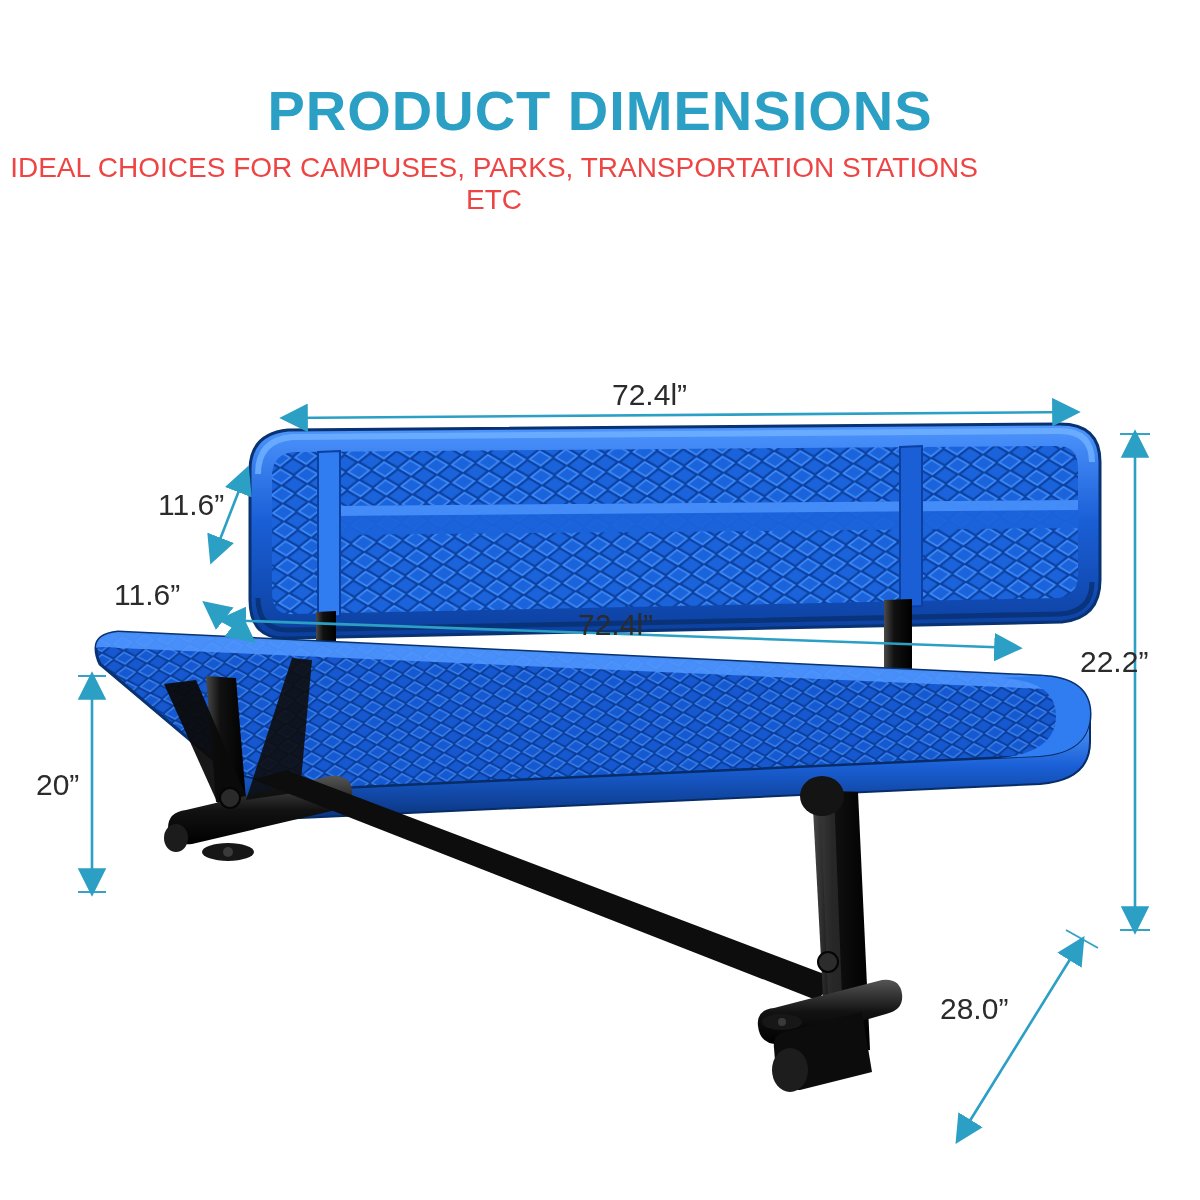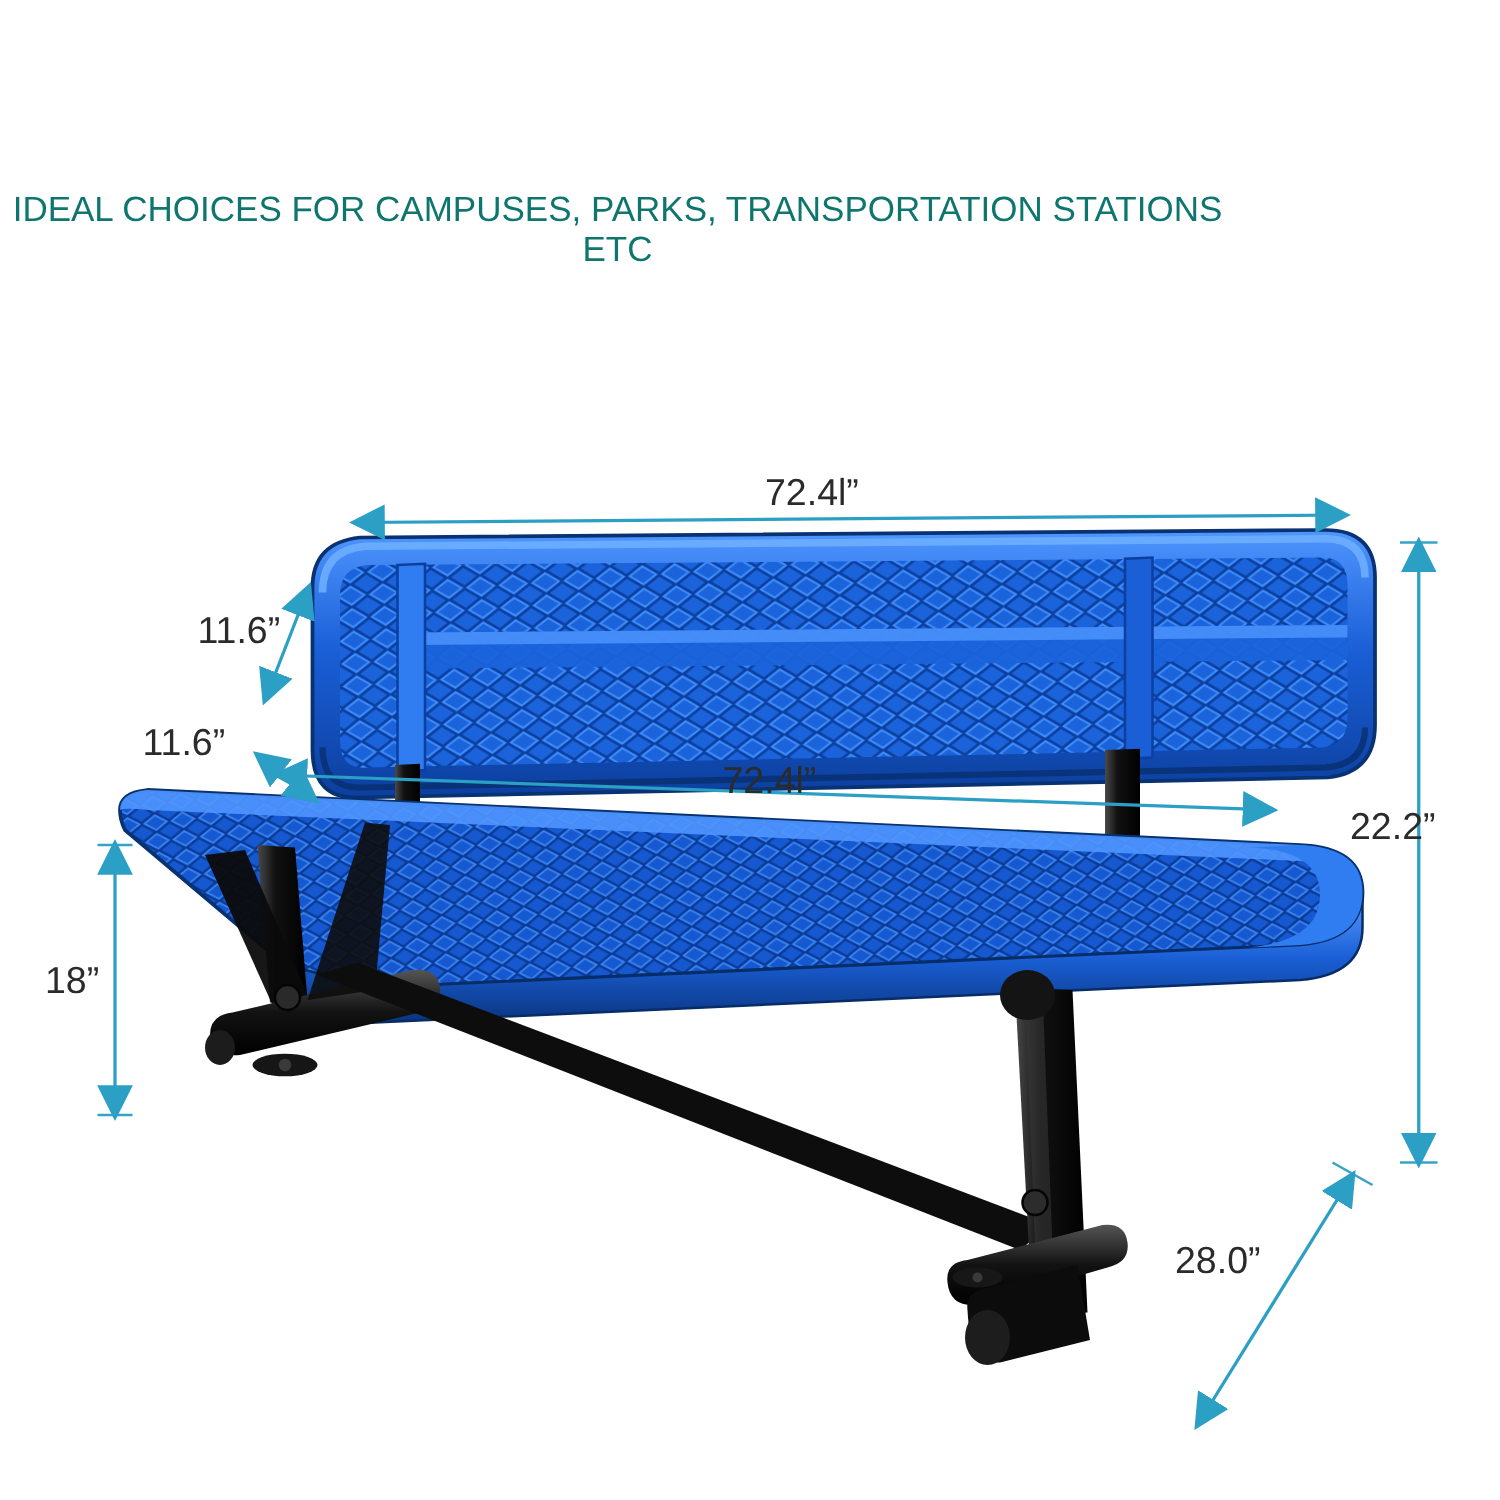--- a/index.html
+++ b/index.html
@@ -23,34 +23,35 @@
     color:#2b9fc4;
     line-height:1.05;
   }
   .hdr-sub{
     position:absolute;
     left:0;top:152px;width:988px;
     text-align:center;
     font-size:28px;
     font-weight:normal;
     letter-spacing:0px;
-    color:#0f766e;
+    color:#ef4444;
   }
   .dim-label{
     position:absolute;
     color:#2b2b2b;
     font-size:30px;
     white-space:nowrap;
   }
 </style>
 </head>
 <body>
 
 <div id="stage">
 
+  <div class="hdr-title">PRODUCT DIMENSIONS</div>
   <div class="hdr-sub">IDEAL CHOICES FOR CAMPUSES, PARKS, TRANSPORTATION STATIONS ETC</div>
 
   <svg id="art" viewBox="0 0 1200 1200">
     <defs>
       <pattern id="meshA" width="26" height="18" patternUnits="userSpaceOnUse" patternTransform="rotate(-4)">
         <rect width="26" height="18" fill="#1a63db"></rect>
         <path d="M13 0 L26 9 L13 18 L0 9 Z" fill="none" stroke="#0b3fa0" stroke-width="3.2"></path>
         <path d="M13 1.8 L23.6 9 L13 16.2 L2.4 9 Z" fill="none" stroke="#3f8dfb" stroke-width="1.6"></path>
       </pattern>
       <pattern id="meshB" width="22" height="15" patternUnits="userSpaceOnUse" patternTransform="rotate(-6)">
@@ -177,17 +178,17 @@
       <line x1="78" y1="676" x2="106" y2="676"></line>
       <line x1="78" y1="892" x2="106" y2="892"></line>
       <line x1="1066" y1="930" x2="1098" y2="948"></line>
     </g>
   </svg>
 
   <div class="dim-label" style="left:612px;top:378px;">72.4l”</div>
   <div class="dim-label" style="left:158px;top:488px;">11.6”</div>
   <div class="dim-label" style="left:114px;top:578px;">11.6”</div>
   <div class="dim-label" style="left:578px;top:608px;">72.4l”</div>
-  <div class="dim-label" style="left:36px;top:768px;">18”</div>
+  <div class="dim-label" style="left:36px;top:768px;">20”</div>
   <div class="dim-label" style="left:1080px;top:645px;">22.2”</div>
   <div class="dim-label" style="left:940px;top:992px;">28.0”</div>
 
 </div>
 
 </body></html>

